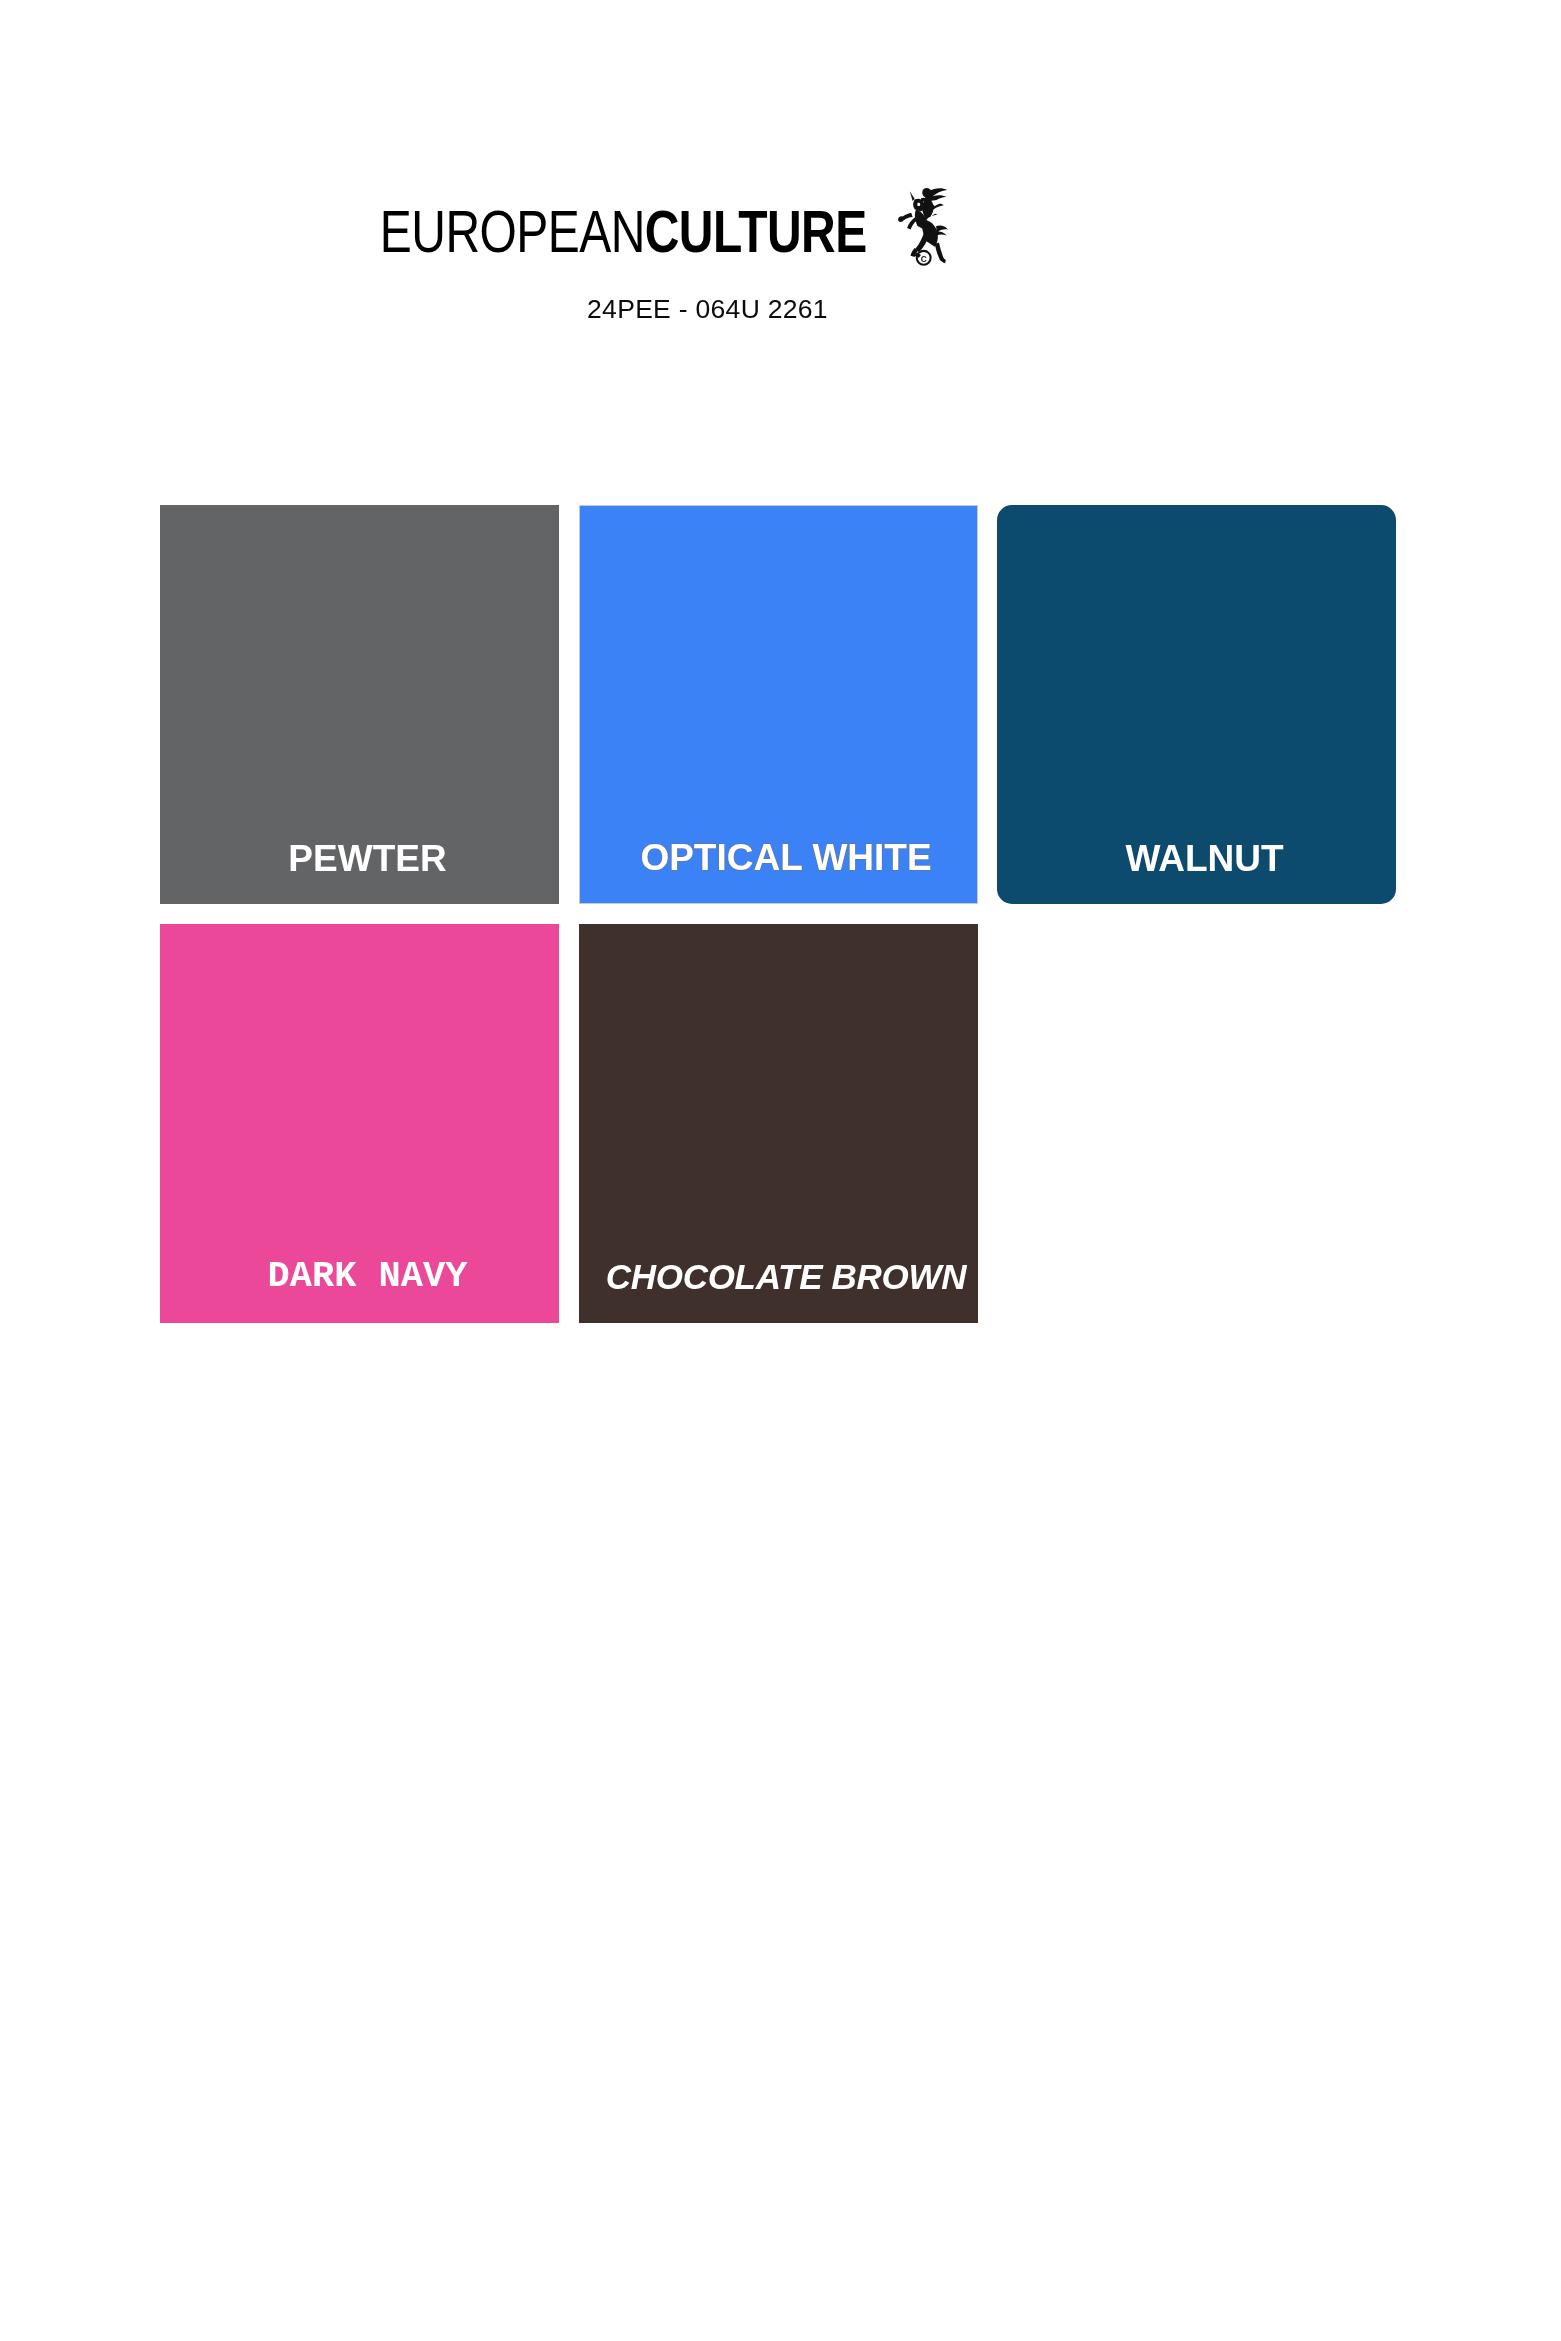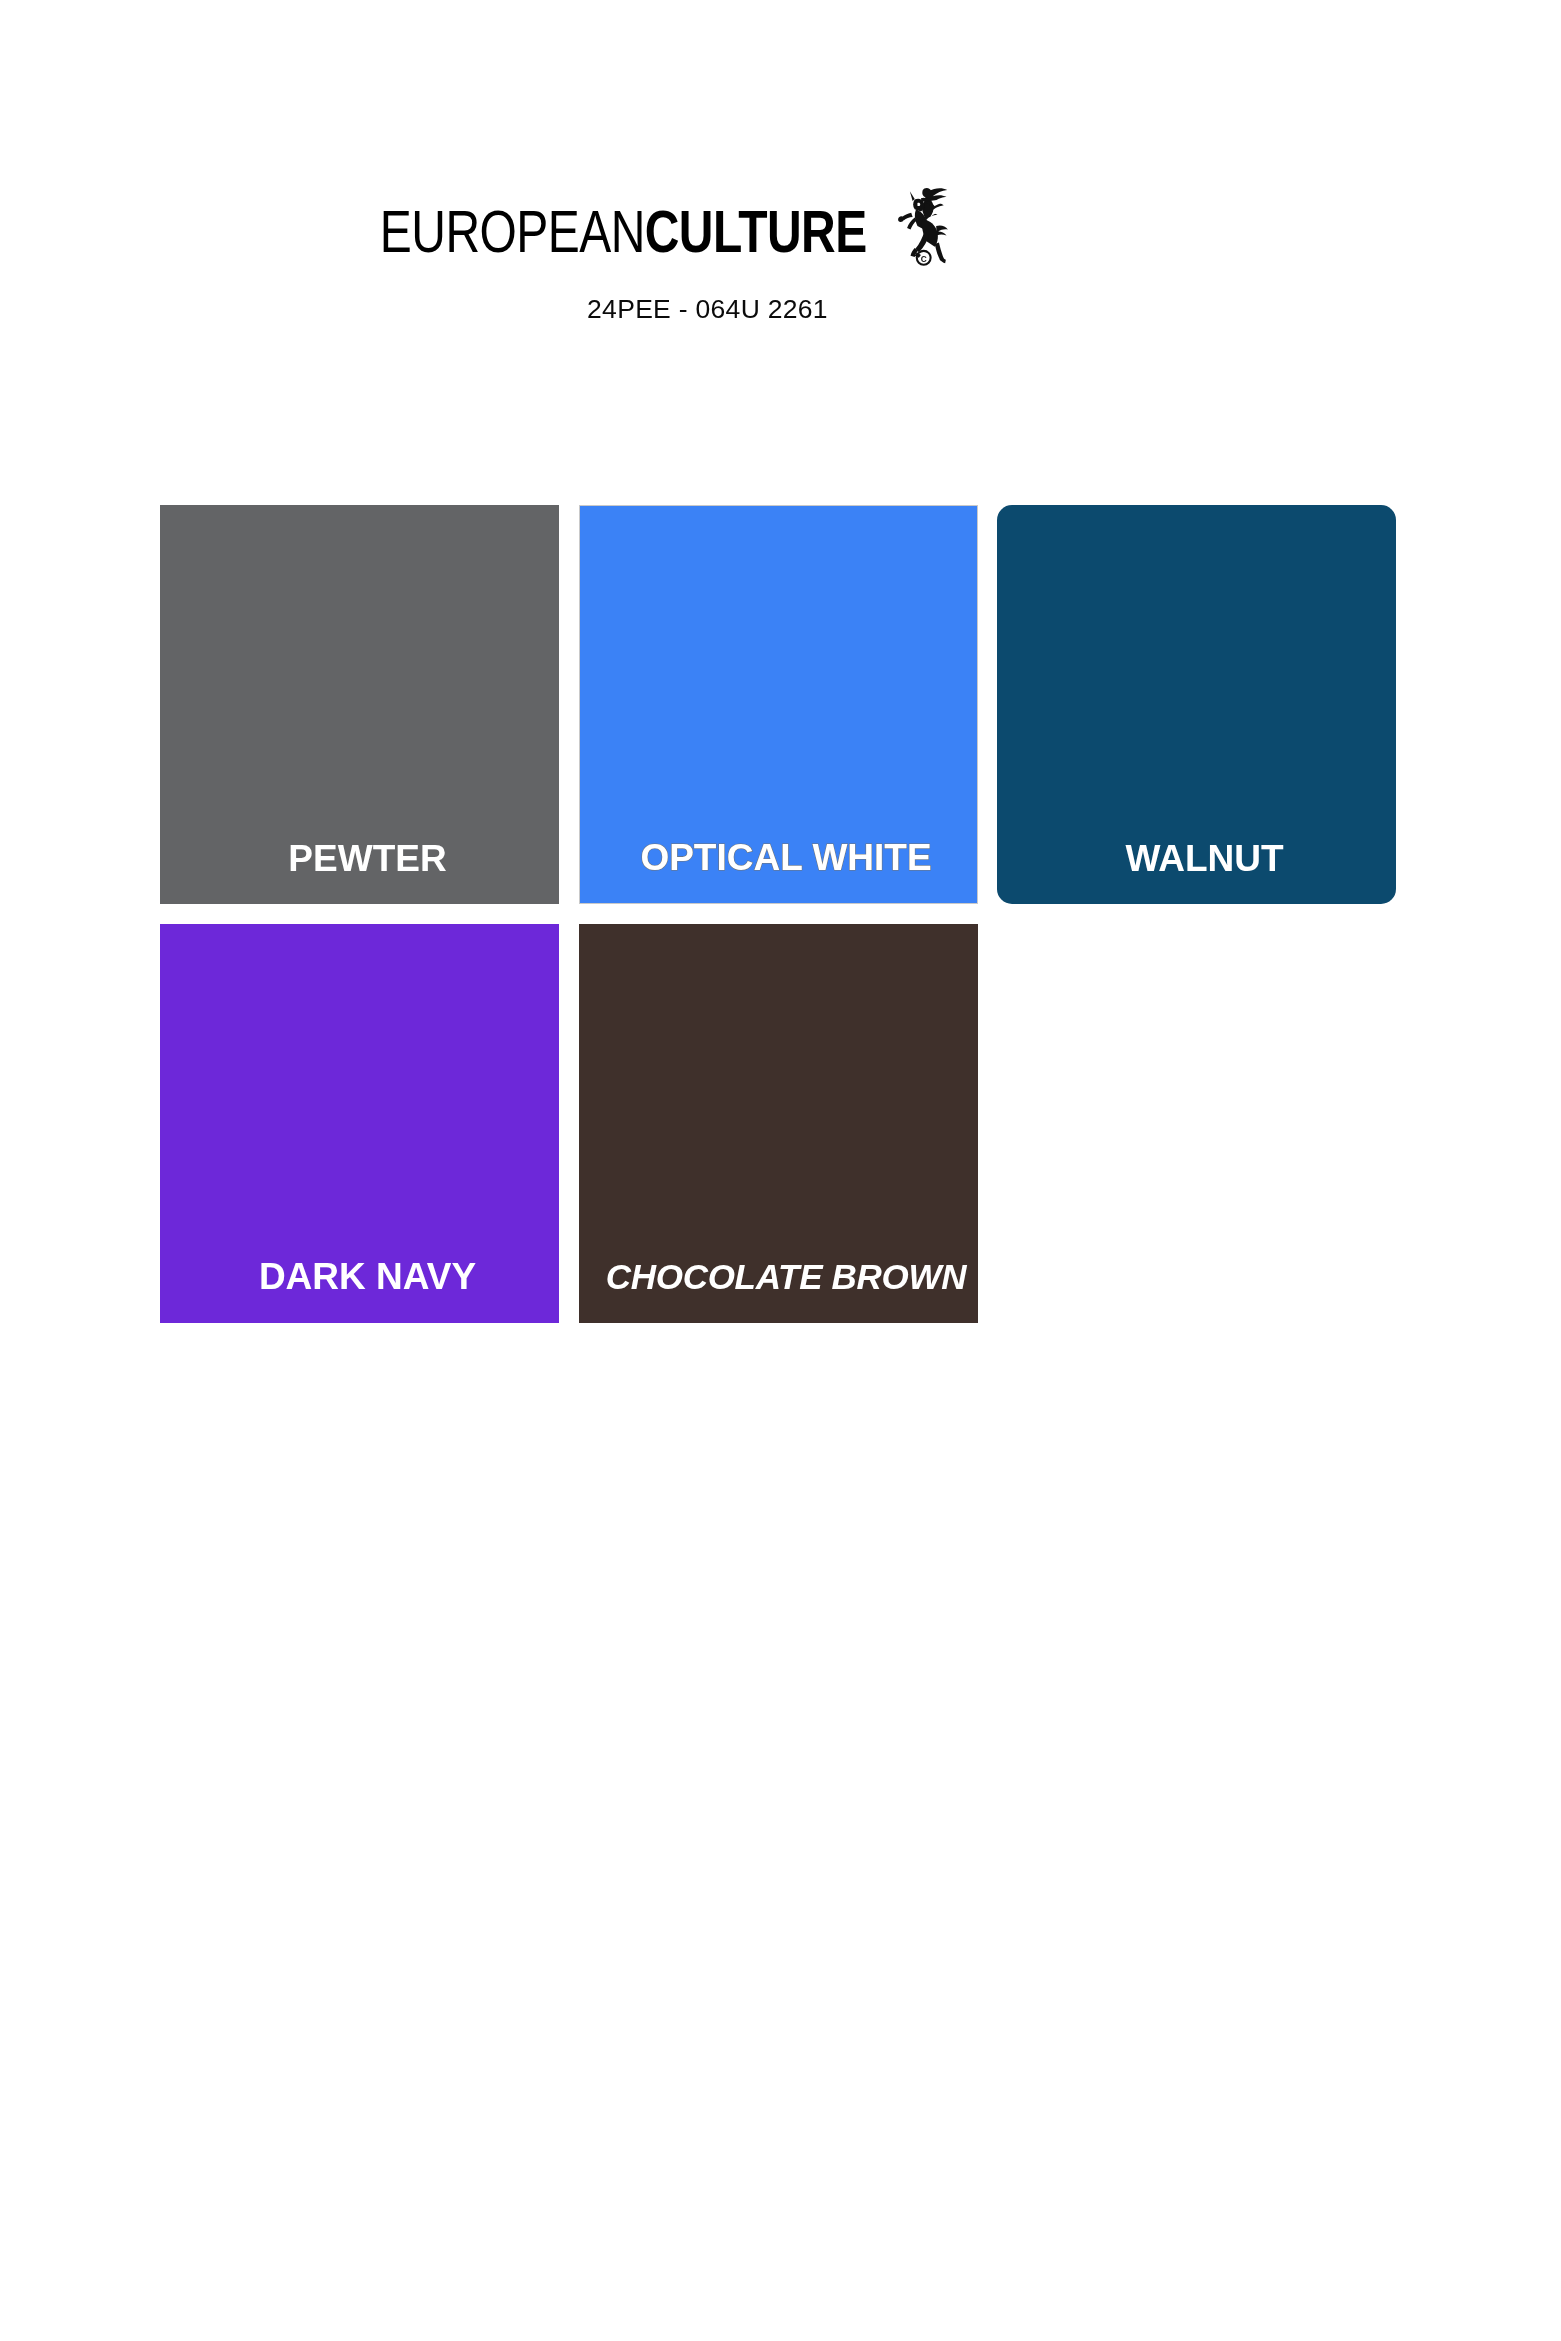--- a/index.html
+++ b/index.html
@@ -189,21 +189,21 @@
   </div>
 
   <div class="swatch bordered" style="background-color: #3b82f6; border-color: rgb(201, 201, 201);">
     <div class="swatch-label outlined" style="-webkit-text-stroke: 1.1px rgb(111, 115, 118);">OPTICAL WHITE</div>
   </div>
 
   <div class="swatch" style="background-color: #0c4a6e; border-radius: 15px;">
     <div class="swatch-label">WALNUT</div>
   </div>
 
-  <div class="swatch" style="background-color: #6d28d9;">
+  <div class="swatch" style="background-color: #ec4899; font-family: Liberation Mono, monospace;">
     <div class="swatch-label">DARK NAVY</div>
   </div>
 
 
   <div class="swatch" style="background-color: rgb(63, 48, 43); font-style: italic;">
     <div class="swatch-label fit">CHOCOLATE BROWN</div>
   </div>
 
 </div>
 

